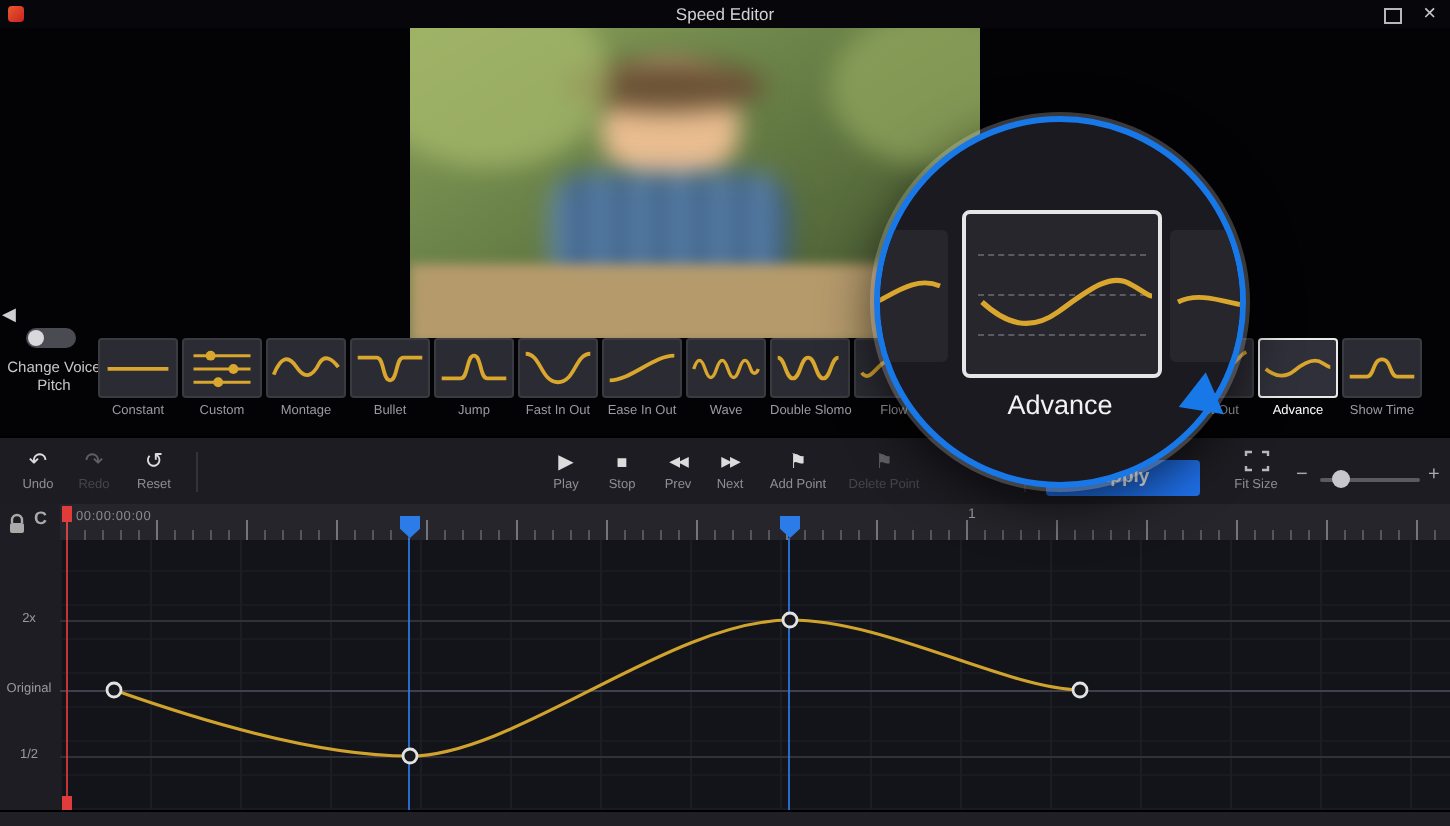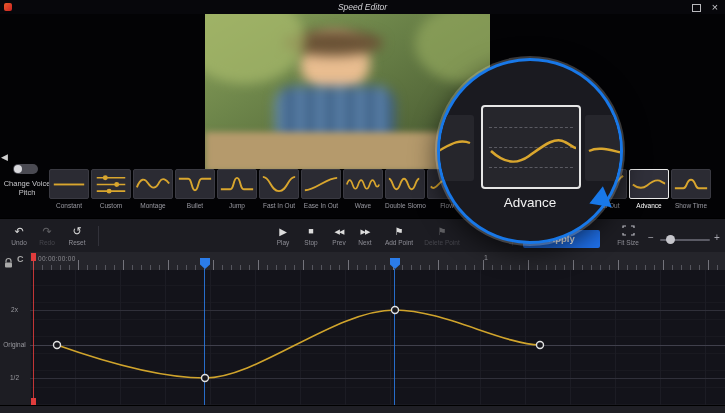--- a/index.html
+++ b/index.html
@@ -1,19 +1,19 @@
 <!DOCTYPE html>
 <html><head>
 <meta charset="utf-8">
 <style>
   html,body{margin:0;padding:0;background:#000;}
   #app{position:relative;width:725px;height:413px;background:#0b0b0f;overflow:hidden;
        font-family:"Liberation Sans","DejaVu Sans",sans-serif;color:#ccc;-webkit-font-smoothing:antialiased;}
   
-  .titlebar{position:absolute;left:0;top:0;width:725px;height:14px;background:#07070b;border-bottom:1px solid #000;font-style:italic;}
+  .titlebar{position:absolute;left:0;top:0;width:725px;height:14px;background:#07070b;border-bottom:1px solid #000;}
   .titlebar .title{position:absolute;left:0;right:0;top:2px;text-align:center;font-size:8.5px;color:#d2d2d6;}
   .app-icon{position:absolute;left:4px;top:3px;width:8px;height:8px;border-radius:2px;background:linear-gradient(135deg,#e85a2a,#c22);}
   .win-max{position:absolute;right:24px;top:4px;width:7px;height:6px;border:1px solid #b8b8bc;}
   .win-close{position:absolute;right:7px;top:0px;font-size:11px;color:#c8c8cc;line-height:14px;cursor:default;}
   
   .stage{position:absolute;left:0;top:14px;width:725px;height:204px;background:#030305;}
   .video{position:absolute;left:205px;top:0px;width:285px;height:155px;overflow:hidden;
          background:linear-gradient(150deg,#8aa05a 0%,#6d854a 35%,#55693a 70%,#3e5130 100%);}
   .video .blob{position:absolute;filter:blur(6px);}
   .collapse{position:absolute;left:1px;top:138px;font-size:9px;color:#cfcfcf;}

